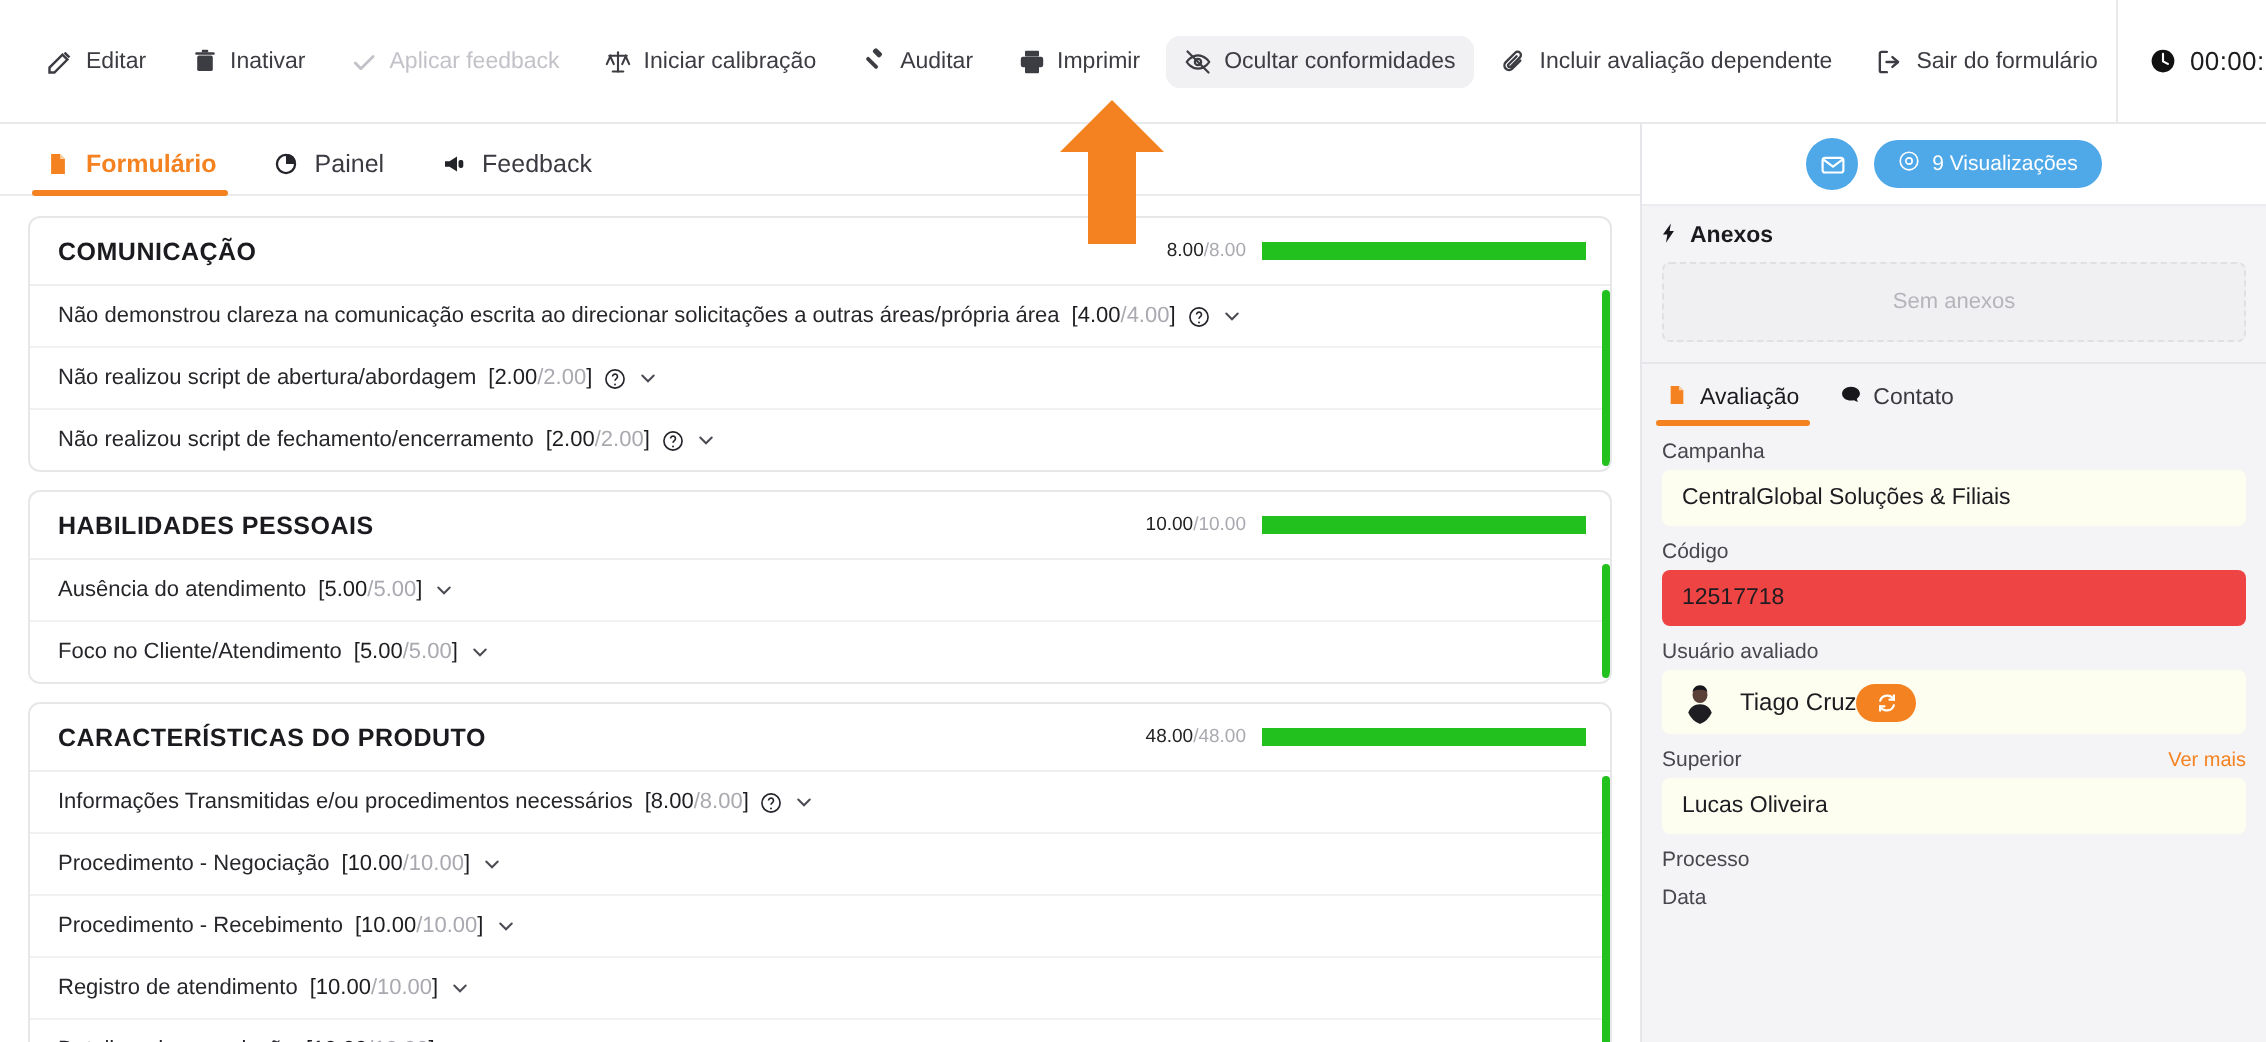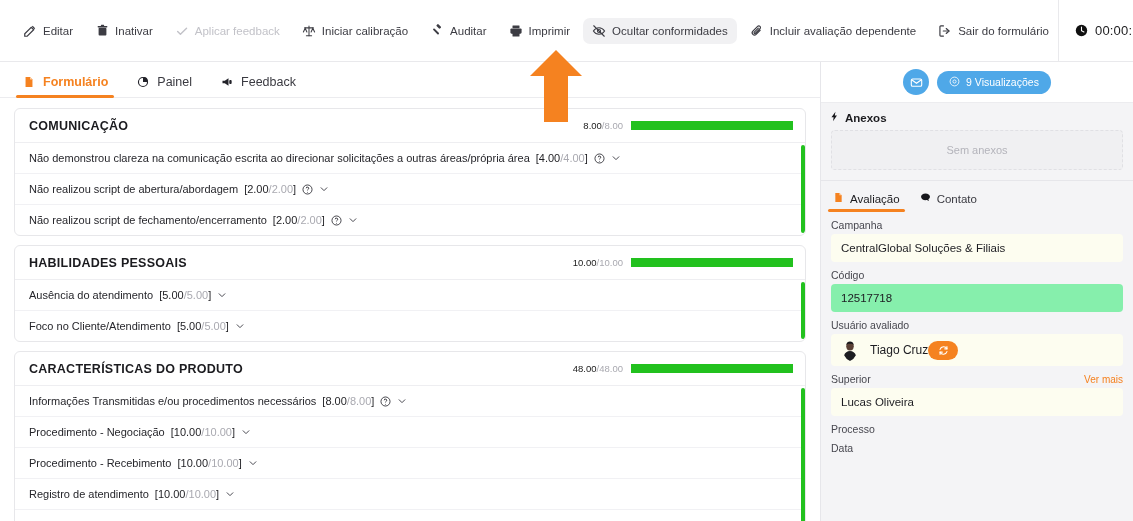--- a/index.html
+++ b/index.html
@@ -480,21 +480,21 @@
           <div class="fld-lbl">
             <span>Campanha</span>
           </div>
           <div class="fld-val" style="background: rgb(253, 253, 240);">CentralGlobal Soluções &amp; Filiais</div>
         </div>
 
         <div class="fld">
           <div class="fld-lbl">
             <span>Código</span>
           </div>
-          <div class="fld-val" style="background: #86efac;">12517718</div>
+          <div class="fld-val" style="background: #ef4444;">12517718</div>
         </div>
 
         <div class="fld">
           <div class="fld-lbl">
             <span>Usuário avaliado</span>
           </div>
           <div class="fld-val user" style="background: rgb(253, 253, 240);">
             <span class="user-left">
               <span class="avatar">
                 <svg viewBox="0 0 24 24" width="22" height="22">

